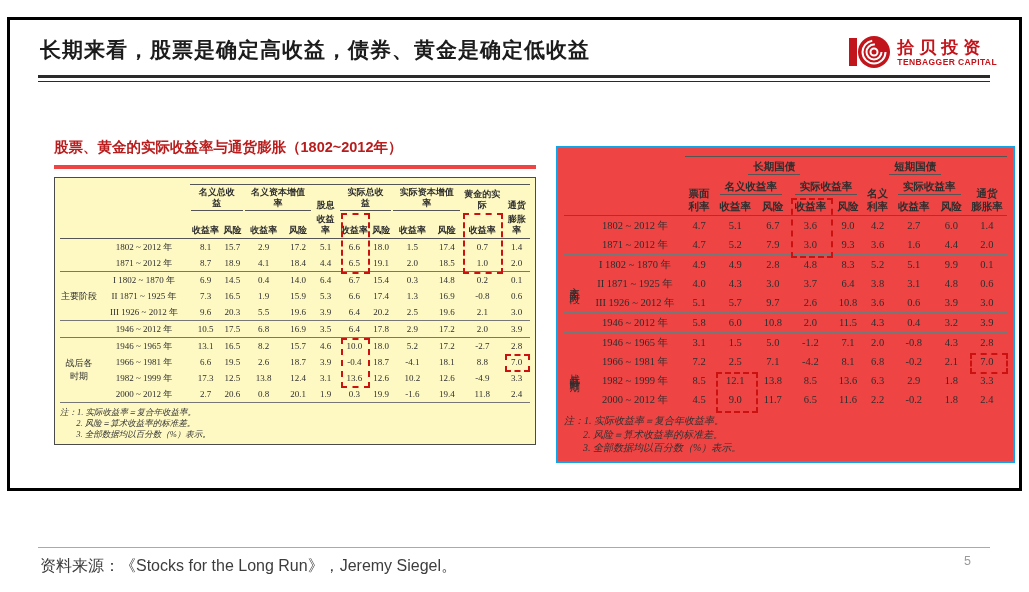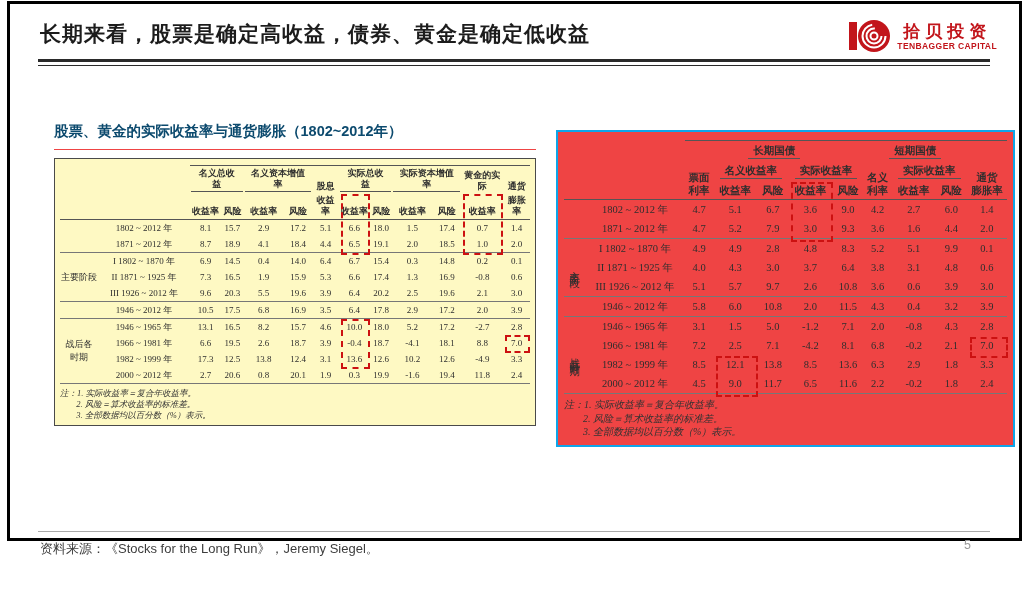--- a/index.html
+++ b/index.html
@@ -1,32 +1,32 @@
 <!DOCTYPE html>
 <html><head>
 <meta charset="utf-8">
 <style>
   html,body{margin:0;padding:0;}
   body{width:1029px;height:592px;background:#fff;position:relative;overflow:hidden;
        font-family:"Liberation Sans",sans-serif;}
-  .frame{position:absolute;left:7px;top:1px;width:1015px;height:540px;box-sizing:border-box;
+  .frame{position:absolute;left:7px;top:17px;width:1015px;height:474px;box-sizing:border-box;
          border:3px solid #000;background:#fff;}
   .slide-title{position:absolute;left:30px;top:16px;font-size:21px;font-weight:bold;
                color:#1c1c1c;letter-spacing:1px;}
   .title-rule{position:absolute;left:28px;top:55px;width:952px;height:3px;
               border-top:3px solid #2a2a2a;border-bottom:1px solid #2a2a2a;}
   .logo{position:absolute;right:22px;top:9px;display:flex;align-items:center;gap:6px;}
   .logo-text{display:flex;flex-direction:column;line-height:1.15;}
-  .logo-cn{font-size:17px;font-weight:bold;color:#c2151b;letter-spacing:5px;white-space:nowrap;text-align:center;}
+  .logo-cn{font-size:17px;font-weight:bold;color:#c2151b;letter-spacing:5px;white-space:nowrap;}
   .logo-en{font-size:8.5px;font-weight:bold;color:#c2151b;letter-spacing:0.4px;}
   .section{position:absolute;top:118px;}
   .section-left{left:44px;width:482px;}
   .section-right{left:546px;width:459px;}
-  .section-title{font-size:14.5px;font-weight:bold;color:#0c4a6e;padding-bottom:8px;
-                 border-bottom:1px solid #ef4444;}
+  .section-title{font-size:14.5px;font-weight:bold;color:#b91c1c;padding-bottom:8px;
+                 border-bottom:4px solid #ef4444;}
   .table-box{position:relative;margin-top:8px;background:#fef9c3;border:1px solid #4a4a4a;
              padding:6px 5px 4px;}
   .section-right .table-box{border:2px solid #0ea5e9;background:#ef4444;padding:8px 6px 6px;}
   table.book-table{width:100%;border-collapse:collapse;font-family:"Liberation Serif",serif;
                    color:#2e2e2e;}
   .section-left table.book-table{font-size:9px;}
   .section-right table.book-table{font-size:10.5px;}
   .book-table th{font-weight:bold;text-align:center;vertical-align:bottom;
                  white-space:pre-line;line-height:1.25;}
   .section-left th,.section-left td{padding:1.5px 1px;}
@@ -44,21 +44,21 @@
   .grp-u{display:inline-block;border-bottom:1px solid #555;padding:0 5px 1px;}
   td.grp.vert span{writing-mode:vertical-rl;text-orientation:upright;letter-spacing:2px;
                    line-height:1.1;display:inline-block;}
   td.grp.narrow span{display:inline-block;width:3.4em;line-height:1.5;}
   .notes{font-family:"Liberation Serif",serif;font-style:italic;color:#333;margin-top:4px;}
   .section-left .notes{font-size:8.5px;line-height:1.3;}
   .section-right .notes{font-size:10px;line-height:1.35;}
   .note-line + .note-line{padding-left:1.9em;}
   .red-box{position:absolute;border:2px dashed #cc1111;pointer-events:none;}
   .footer-rule{position:absolute;left:28px;top:527px;width:952px;border-top:1px solid #aaa;}
-  .source-line{position:absolute;left:30px;top:536px;font-size:13px;color:#3d3d3d;
+  .source-line{position:absolute;left:30px;top:536px;font-size:16px;color:#3d3d3d;
                font-family:"Liberation Sans",sans-serif;}
   .page-number{position:absolute;right:48px;top:534px;font-size:12.5px;color:#9a9a9a;}
 </style>
 </head>
 <body>
 
 <div class="frame">
 
   <div class="slide-title">长期来看，股票是确定高收益，债券、黄金是确定低收益</div>
   <div class="title-rule"></div>

